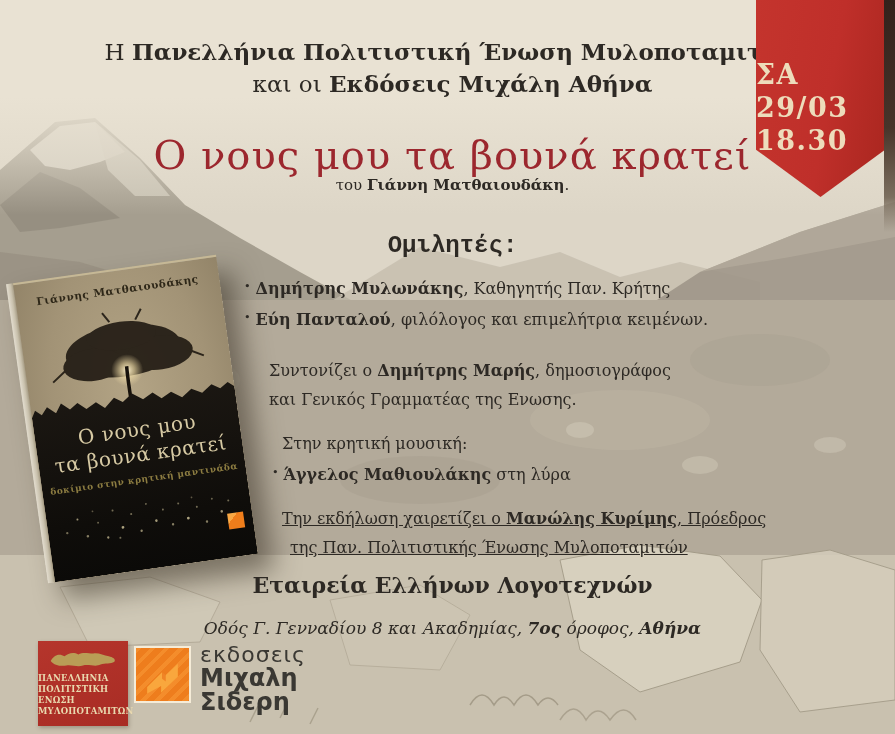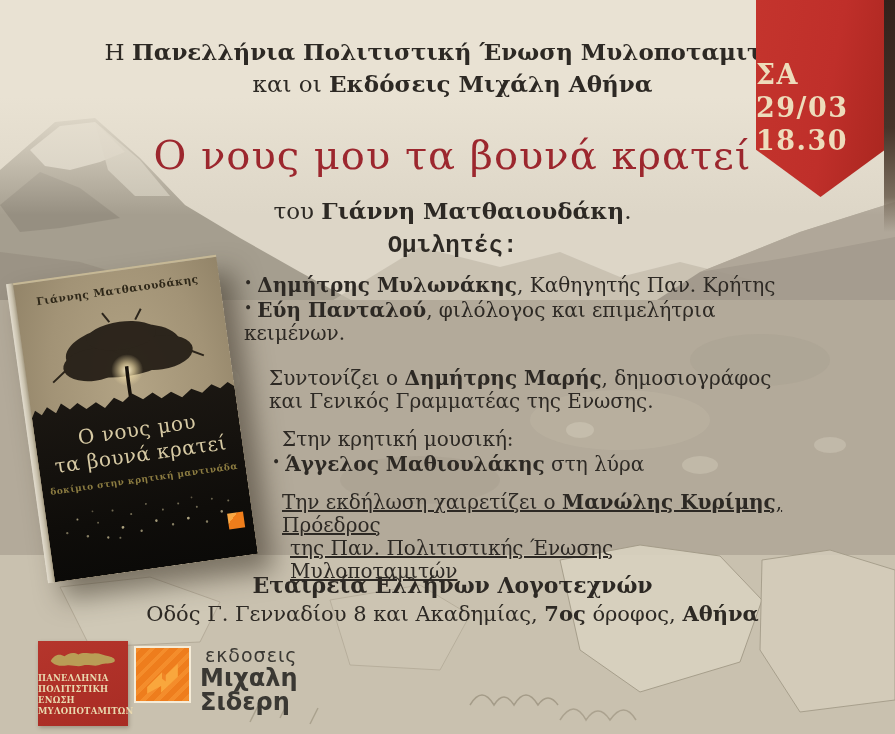--- a/index.html
+++ b/index.html
@@ -7,29 +7,29 @@
     position:relative;width:895px;height:734px;overflow:hidden;
     font-family:"DejaVu Serif",serif;color:#2d2924;background:#c3bbab;
   }
   .poster svg.bg{position:absolute;left:0;top:0;z-index:0;}
 
   
   .cx{position:absolute;left:15px;width:875px;text-align:center;z-index:3;}
   .hdr{top:36px;font-size:23px;line-height:31px;}
   .hdr b{font-weight:bold;}
   .title{top:132px;font-size:40px;letter-spacing:1px;color:#9c272e;font-weight:normal;margin:0;}
-  .author{top:197px;font-size:23px;}
+  .author{top:176px;font-size:15px;}
   .spk-head{top:232px;font-size:24px;font-weight:bold;font-family:Liberation Mono, monospace;}
   .venue{top:572px;}
   .venue .vname{font-size:22px;font-weight:bold;}
-  .venue .vaddr{font-size:21px;margin-top:3px;}
+  .venue .vaddr{font-size:17px;margin-top:20px;font-style:italic;}
 
   
   .details{position:absolute;left:244px;top:272px;width:540px;z-index:3;
-           font-size:20px;line-height:23px;}
+           font-size:16px;line-height:29px;}
   .details .grp{margin:0;}
   .g2{margin-top:22px !important;padding-left:25px;}
   .g3{margin-top:15px !important;}
   .g3 .mh{padding-left:38px;}
   .g3 .mi{padding-left:28px;}
   .g4{margin-top:15px !important;padding-left:38px;text-decoration:underline;}
   .g4 .l2{padding-left:8px;}
   .blt{font-size:0.7em;vertical-align:4px;margin-right:5px;}
 
   
@@ -73,21 +73,21 @@
     background:linear-gradient(160deg,#b5352c,#a82c24);text-align:left;
     box-shadow:1px 2px 4px rgba(60,45,30,.3);}
   .union-logo svg{margin:7px auto 1px;display:block;}
   .union-lines{font-size:8.5px;font-weight:bold;line-height:11px;
     letter-spacing:.2px;color:#e9d8ae;}
   .pub-square{position:absolute;left:134px;top:646px;width:57px;height:57px;z-index:3;
     background:repeating-linear-gradient(135deg,rgba(255,170,70,.35) 0 4px,rgba(255,170,70,0) 4px 10px),#ee7d1d;
     border:2px solid #f5ecd8;box-sizing:border-box;}
   .pub-words{position:absolute;left:200px;top:644px;z-index:3;
     font-family:"DejaVu Sans",sans-serif;color:#3a3833;}
-  .pw1{font-size:19px;letter-spacing:1px;line-height:22px;text-align:right;}
+  .pw1{font-size:22px;letter-spacing:1px;line-height:22px;text-align:right;}
   .pw2,.pw3{font-size:24px;font-weight:bold;line-height:24px;}
 </style>
 </head>
 <body>
 
 <div class="poster">
 
   <svg class="bg" width="895" height="734" viewBox="0 0 895 734">
     <defs>
       <linearGradient id="fadeTop" x1="0" y1="0" x2="0" y2="1">

